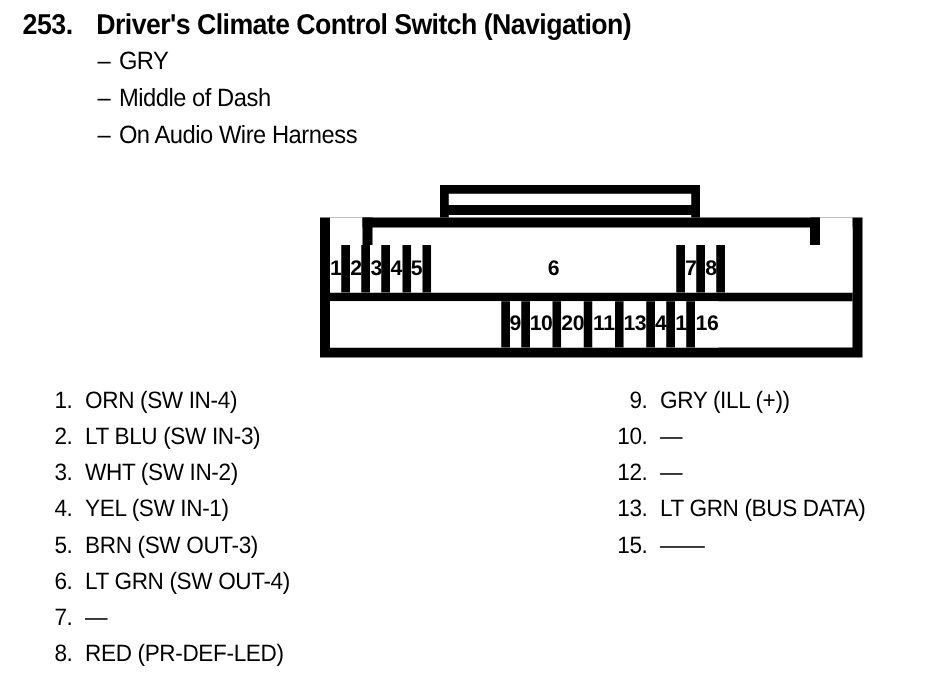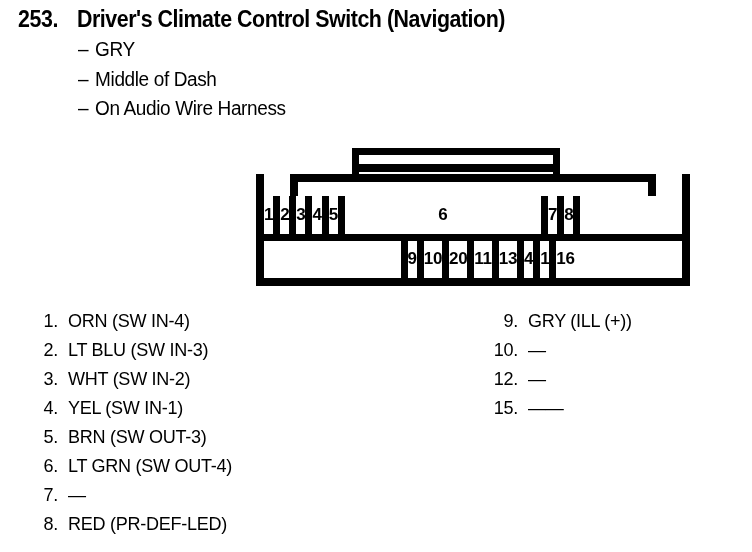--- a/index.html
+++ b/index.html
@@ -287,16 +287,20 @@
   </div>
   <div class="legend-item">
     <span class="legend-num">10.</span>
     <span class="legend-text">—</span>
   </div>
   <div class="legend-item">
     <span class="legend-num">12.</span>
     <span class="legend-text">—</span>
   </div>
   <div class="legend-item">
+    <span class="legend-num">13.</span>
+    <span class="legend-text">LT GRN (BUS DATA)</span>
+  </div>
+  <div class="legend-item">
     <span class="legend-num">15.</span>
     <span class="legend-text">——</span>
   </div>
 </div>
 
 </body></html>

